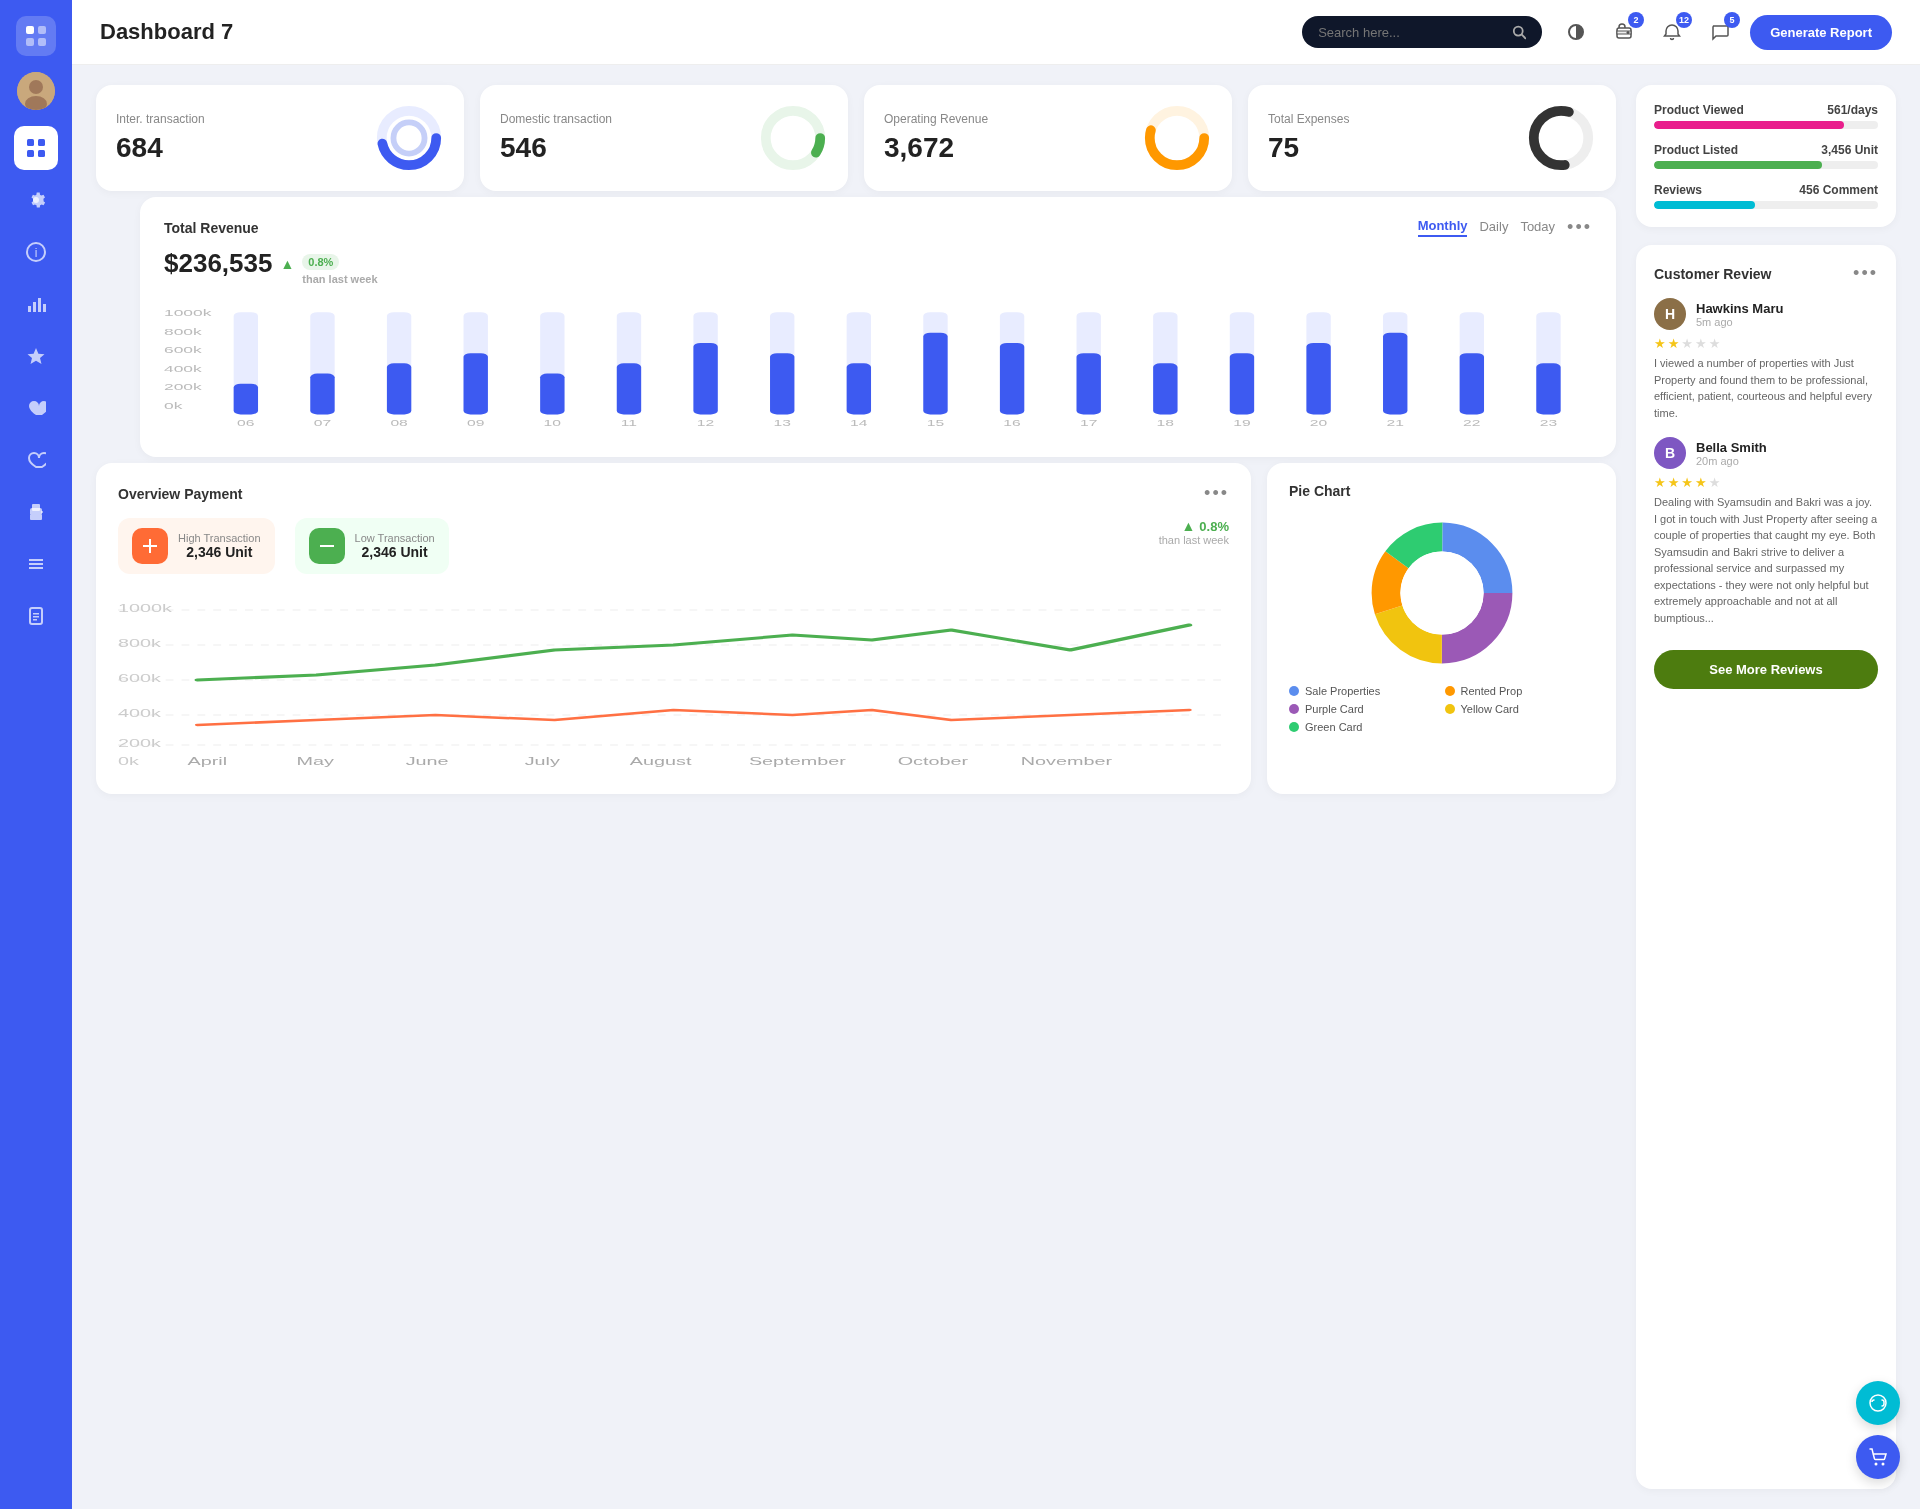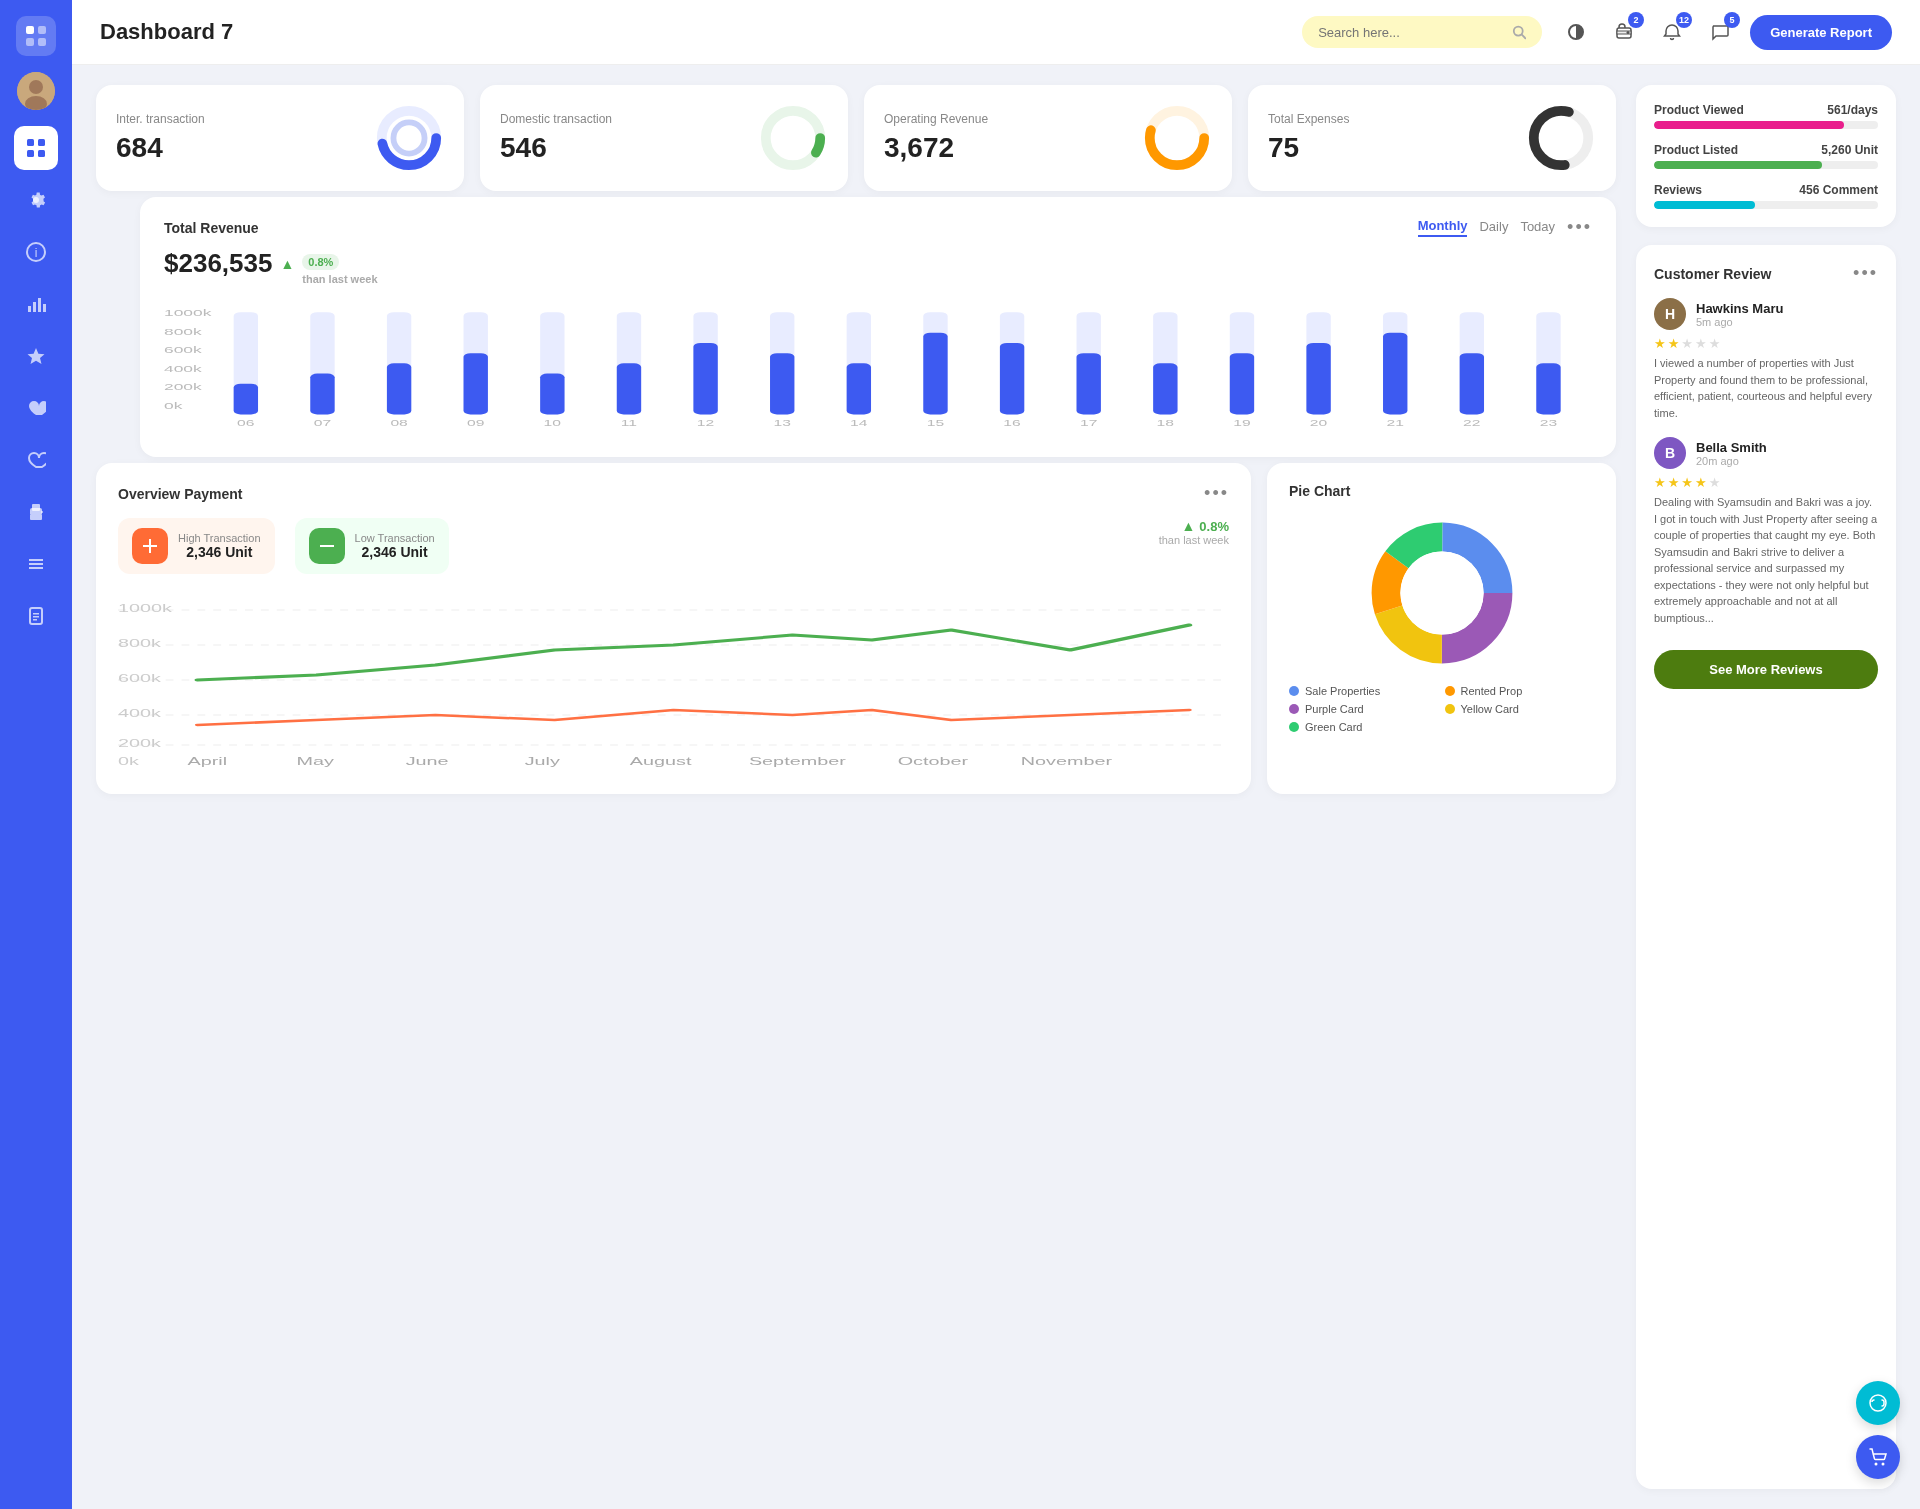--- a/index.html
+++ b/index.html
@@ -65,21 +65,21 @@
     }
     .header-title {
       font-size: 22px;
       font-weight: 700;
       color: #222;
       flex: 1;
     }
     .search-bar {
       display: flex;
       align-items: center;
-      background: #fef9c3;
+      background: #0f172a;
       border-radius: 24px;
       padding: 8px 16px;
       gap: 8px;
       width: 240px;
     }
     .search-bar input {
       border: none;
       background: transparent;
       outline: none;
       font-size: 13px;
@@ -815,21 +815,21 @@
             <span>Product Viewed</span>
             <span>561/days</span>
           </div>
           <div class="progress-bar">
             <div class="progress-fill" style="width:85%; background:#e91e8c;"></div>
           </div>
         </div>
         <div class="metric-row">
           <div class="metric-label">
             <span>Product Listed</span>
-            <span>5,260 Unit</span>
+            <span>3,456 Unit</span>
           </div>
           <div class="progress-bar">
             <div class="progress-fill" style="width:75%; background:#4caf50;"></div>
           </div>
         </div>
         <div class="metric-row">
           <div class="metric-label">
             <span>Reviews</span>
             <span>456 Comment</span>
           </div>

